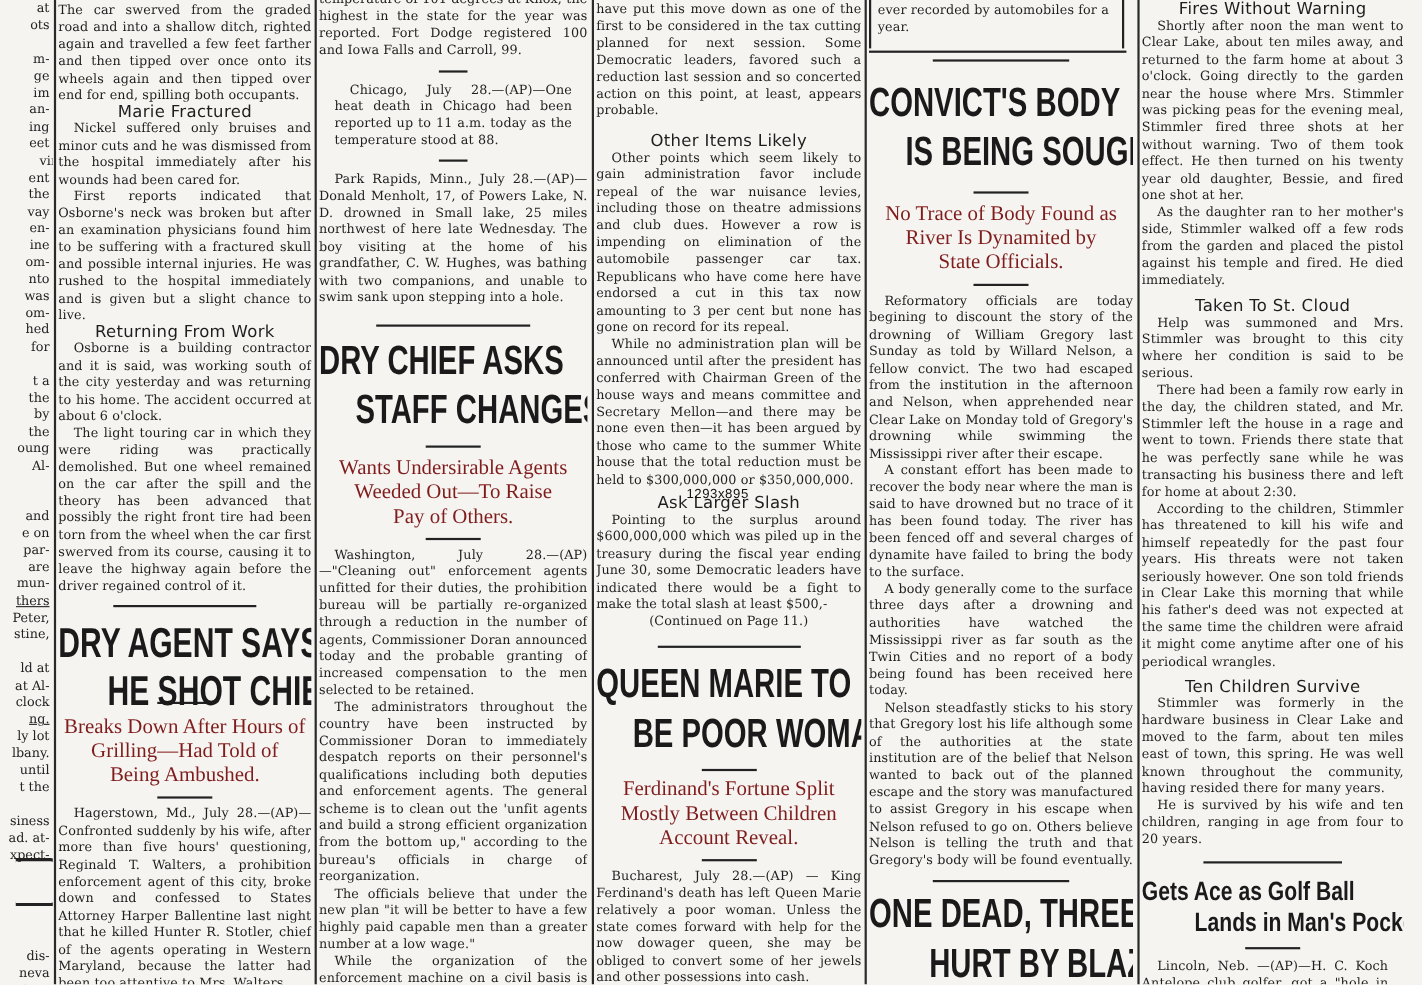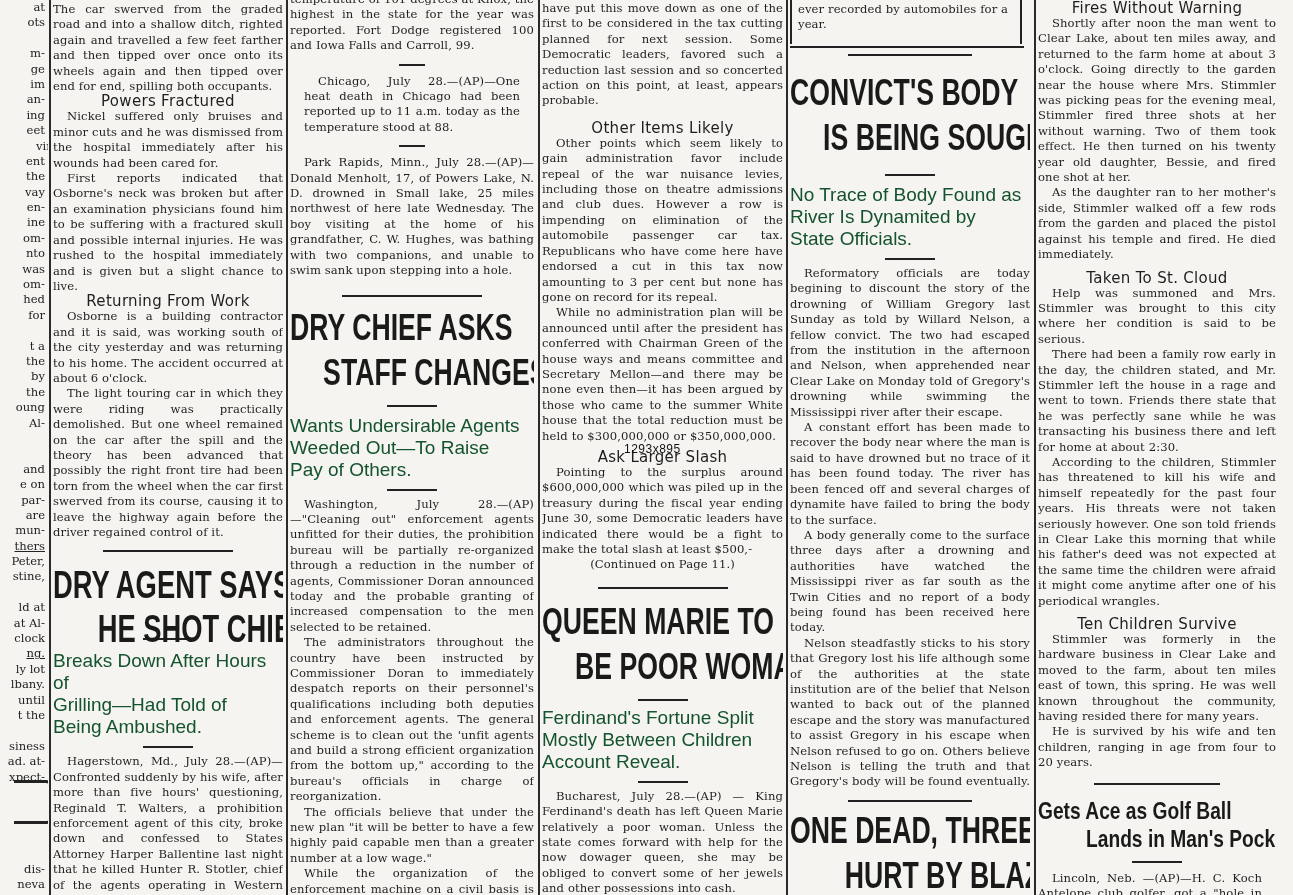--- a/index.html
+++ b/index.html
@@ -33,25 +33,25 @@
     font-family: "Liberation Sans Narrow", "Liberation Sans", sans-serif;
     font-weight: bold;
     color: #1a1a1a;
     line-height: 1.0;
     transform-origin: left top;
     white-space: nowrap;
   }
   .hl-line { display: block; }
 
   .deck {
-    font-family: Liberation Sans, sans-serif;
+    font-family: Liberation Serif, serif;
     font-size: 19px;
     line-height: 22px;
-    text-align: left;
-    color: #14532d;
+    text-align: center;
+    color: #7f1d1d;
   }
 
   .short-rule { height: 2px; background: #222; margin: 0 auto; }
 
   .frag { font-family: "DejaVu Serif", serif; font-size: 11.6px; line-height: 15.4px; text-align: right; color: #222; }
 
   .boxline { position: absolute; background: #222; }
 </style>
 </head>
 <body>
@@ -125,21 +125,21 @@
         <div style="height: 15.4px;">dis-</div>
         <div style="height: 15.4px;">neva</div>
         <div style="height: 15.4px;">rican</div>
       </div>
     <div style="position:absolute; left:14px; top:780px; width:38px; height:44px; border:3px solid #222; border-left:none; border-radius:0 6px 6px 0;"></div>
   </div>
 
   <div class="col" style="left:53px; width:230px;">
     <div class="body-text" style="padding-top:2px;">
       <p style="text-indent:0;">The car swerved from the graded road and into a shallow ditch, righted again and travelled a few feet farther and then tipped over once onto its wheels again and then tipped over end for end, spilling both occupants.</p>
-      <div class="subhead">Powers Fractured</div>
+      <div class="subhead">Marie Fractured</div>
       <p>Nickel suffered only bruises and minor cuts and he was dismissed from the hospital immediately after his wounds had been cared for.</p>
       <p>First reports indicated that Osborne's neck was broken but after an examination physicians found him to be suffering with a fractured skull and possible internal injuries. He was rushed to the hospital immediately and is given but a slight chance to live.</p>
       <div class="subhead">Returning From Work</div>
       <p>Osborne is a building contractor and it is said, was working south of the city yesterday and was returning to his home. The accident occurred at about 6 o'clock.</p>
       <p>The light touring car in which they were riding was practically demolished. But one wheel remained on the car after the spill and the theory has been advanced that possibly the right front tire had been torn from the wheel when the car first swerved from its course, causing it to leave the highway again before the driver regained control of it.</p>
     </div>
 
     <div class="short-rule" style="width:130px; margin-top:10px;"></div>
 
     <div style="margin-top:14px;">

